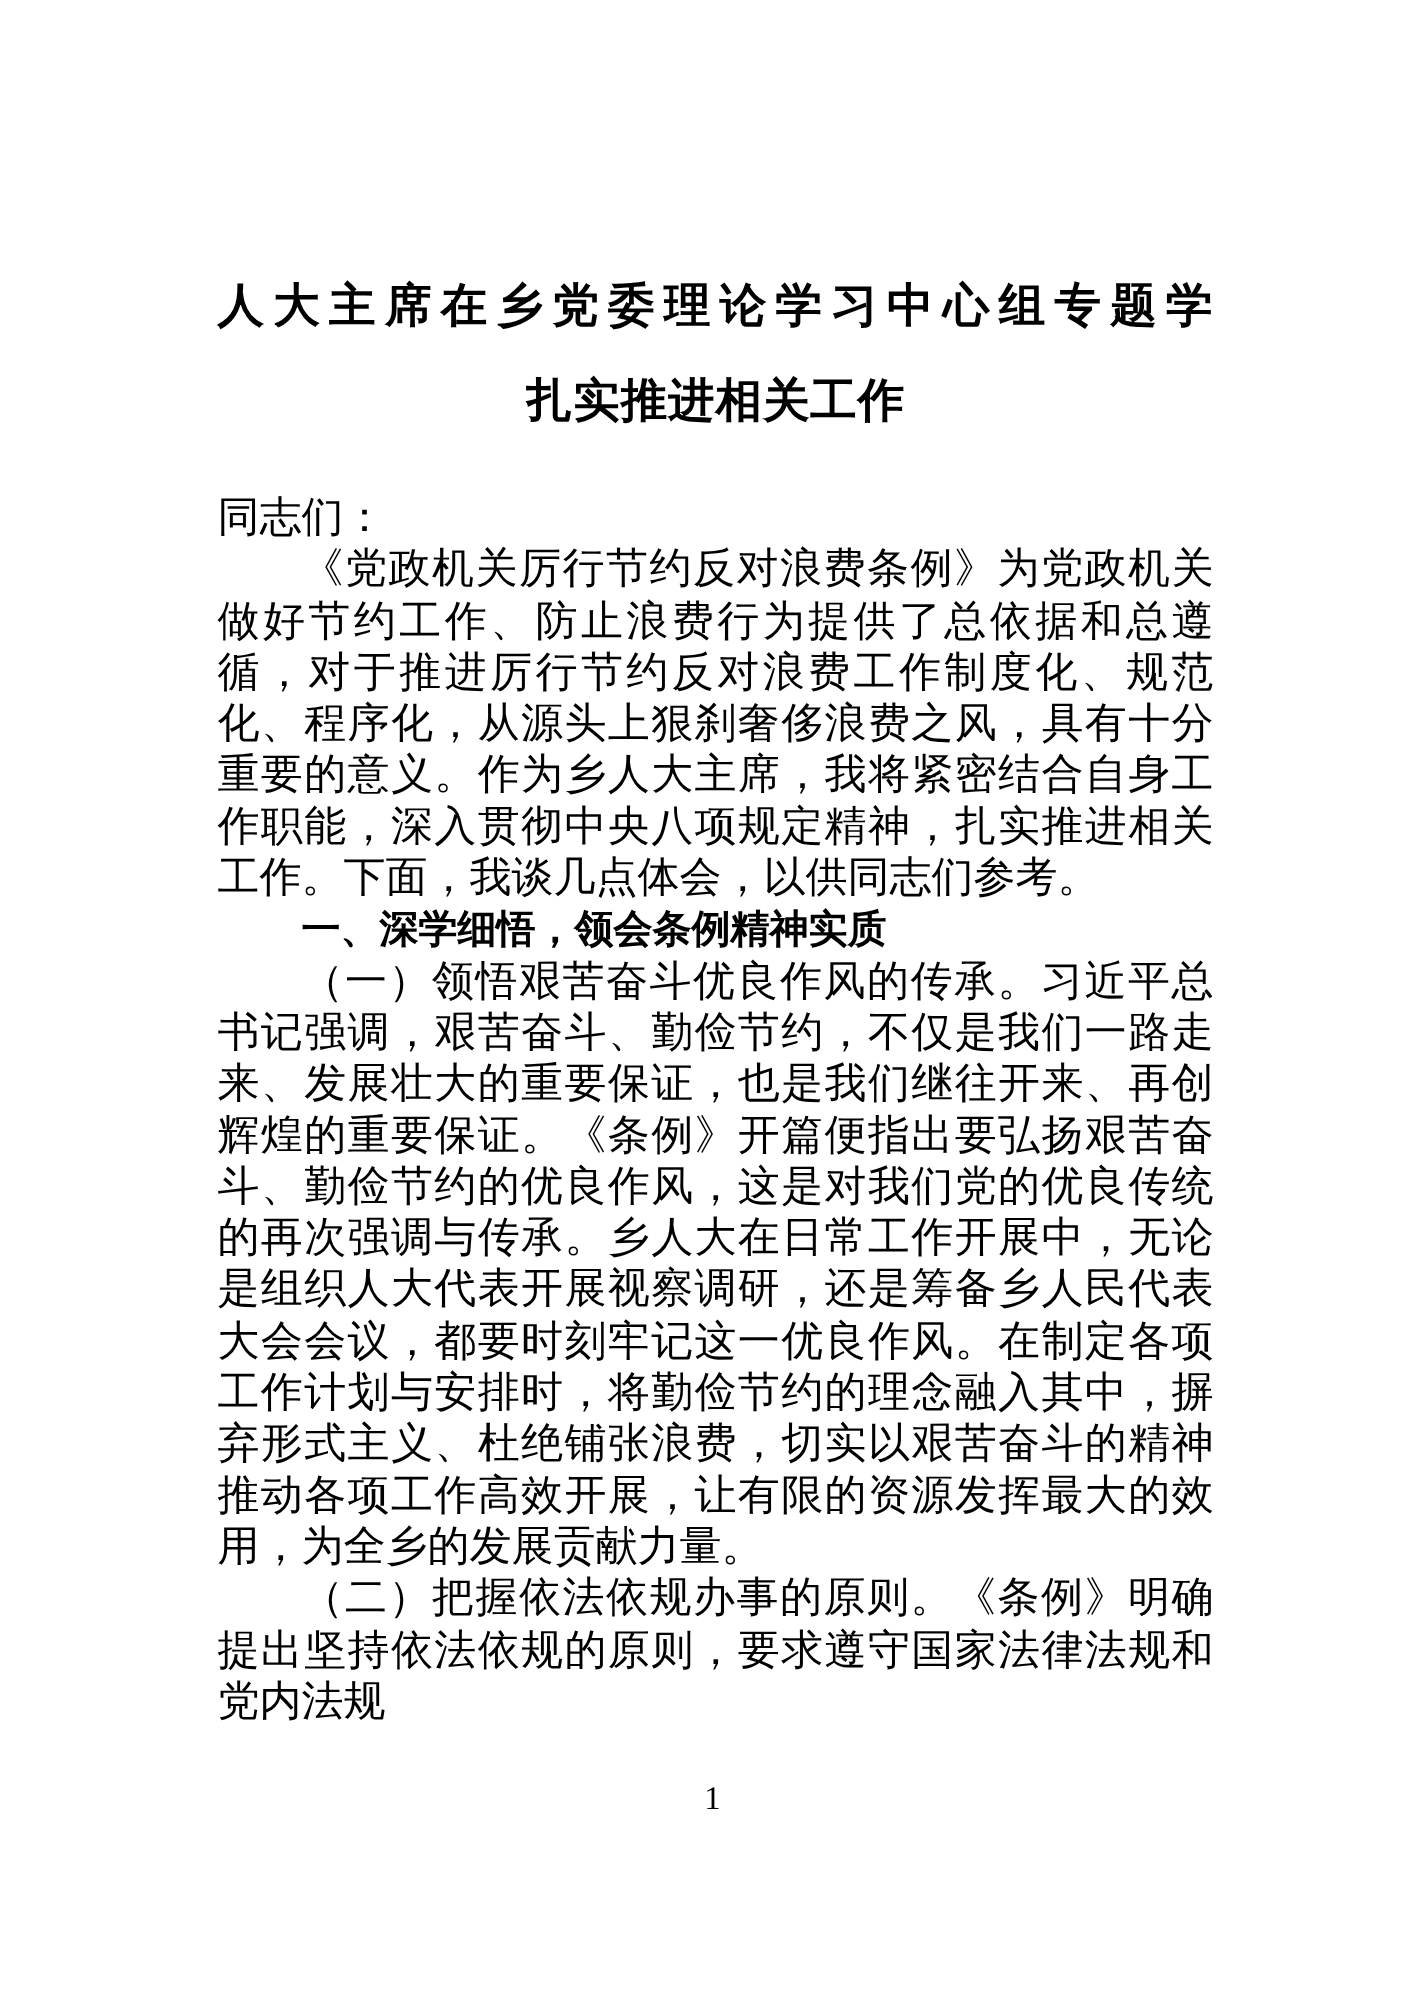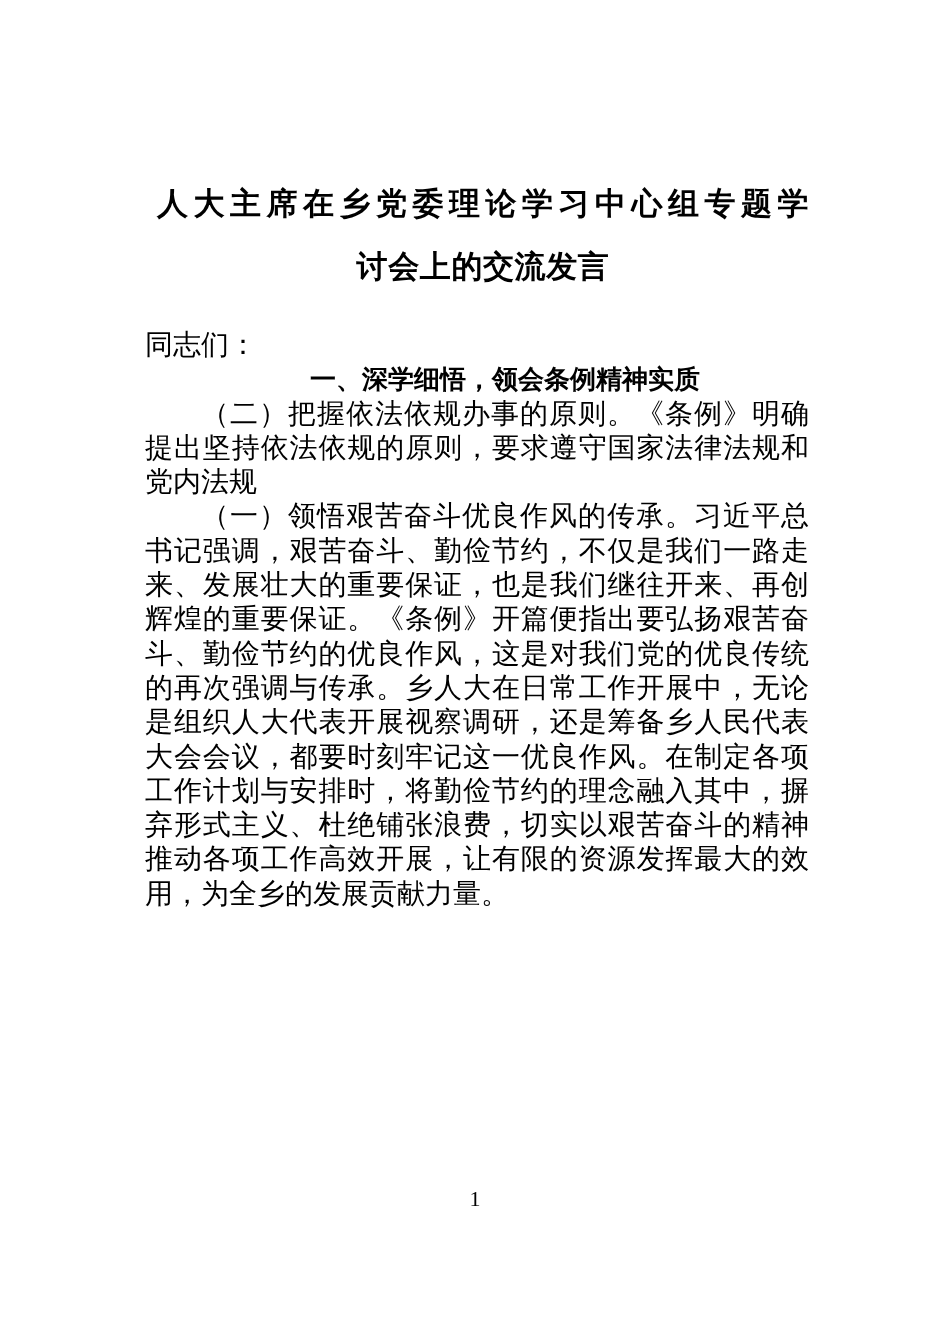--- a/index.html
+++ b/index.html
@@ -24,21 +24,21 @@
     width: 664px;
   }
   .doc-title {
     font-family: "Liberation Sans", "DejaVu Sans", sans-serif;
     font-weight: bold;
     font-size: 31px;
     line-height: 63px;
     letter-spacing: 0.6px;
     text-align: justify;
     text-align-last: center;
-    margin: 0 0 18px 12px;
+    margin: 0 0 18px 0;
     color: #000;
   }
   .doc-title .tline {
     display: block;
     text-align: justify;
     text-align-last: justify;
   }
   .doc-title .tline.last {
     text-align: center;
     text-align-last: center;
@@ -59,21 +59,21 @@
   }
   p.indent {
     text-indent: 56px;
   }
   p.heading {
     margin: 0;
     font-size: 26px;
     line-height: 34.3px;
     font-weight: bold;
     text-indent: 56px;
-    text-align: center;
+    text-align: left;
     color: #000;
   }
   .page-number {
     position: absolute;
     left: 0;
     right: 0;
     top: 1186px;
     text-align: center;
     font-family: "Liberation Serif", "DejaVu Serif", serif;
     font-size: 22px;
@@ -82,32 +82,33 @@
 </style>
 </head>
 <body>
 
 <div class="page">
 
   <div class="content">
 
     <h1 class="doc-title">
       <span class="tline">人大主席在乡党委理论学习中心组专题学</span>
-      <span class="tline last">讨会上的交流发言</span>
+      <span class="tline last">扎实推进相关工作</span>
     </h1>
 
     <div class="body-block">
 
       <p class="para">同志们：</p>
 
+      <p class="para indent">《党政机关厉行节约反对浪费条例》为党政机关做好节约工作、防止浪费行为提供了总依据和总遵循，对于推进厉行节约反对浪费工作制度化、规范化、程序化，从源头上狠刹奢侈浪费之风，具有十分重要的意义。作为乡人大主席，我将紧密结合自身工作职能，深入贯彻中央八项规定精神，扎实推进相关工作。下面，我谈几点体会，以供同志们参考。</p>
 
       <p class="heading">一、深学细悟，领会条例精神实质</p>
 
+      <p class="para indent">（一）领悟艰苦奋斗优良作风的传承。习近平总书记强调，艰苦奋斗、勤俭节约，不仅是我们一路走来、发展壮大的重要保证，也是我们继往开来、再创辉煌的重要保证。《条例》开篇便指出要弘扬艰苦奋斗、勤俭节约的优良作风，这是对我们党的优良传统的再次强调与传承。乡人大在日常工作开展中，无论是组织人大代表开展视察调研，还是筹备乡人民代表大会会议，都要时刻牢记这一优良作风。在制定各项工作计划与安排时，将勤俭节约的理念融入其中，摒弃形式主义、杜绝铺张浪费，切实以艰苦奋斗的精神推动各项工作高效开展，让有限的资源发挥最大的效用，为全乡的发展贡献力量。</p>
+
       <p class="para indent">（二）把握依法依规办事的原则。《条例》明确提出坚持依法依规的原则，要求遵守国家法律法规和党内法规</p>
-
-      <p class="para indent">（一）领悟艰苦奋斗优良作风的传承。习近平总书记强调，艰苦奋斗、勤俭节约，不仅是我们一路走来、发展壮大的重要保证，也是我们继往开来、再创辉煌的重要保证。《条例》开篇便指出要弘扬艰苦奋斗、勤俭节约的优良作风，这是对我们党的优良传统的再次强调与传承。乡人大在日常工作开展中，无论是组织人大代表开展视察调研，还是筹备乡人民代表大会会议，都要时刻牢记这一优良作风。在制定各项工作计划与安排时，将勤俭节约的理念融入其中，摒弃形式主义、杜绝铺张浪费，切实以艰苦奋斗的精神推动各项工作高效开展，让有限的资源发挥最大的效用，为全乡的发展贡献力量。</p>
 
     </div>
   </div>
 
   <div class="page-number">1</div>
 
 </div>
 
 </body></html>

